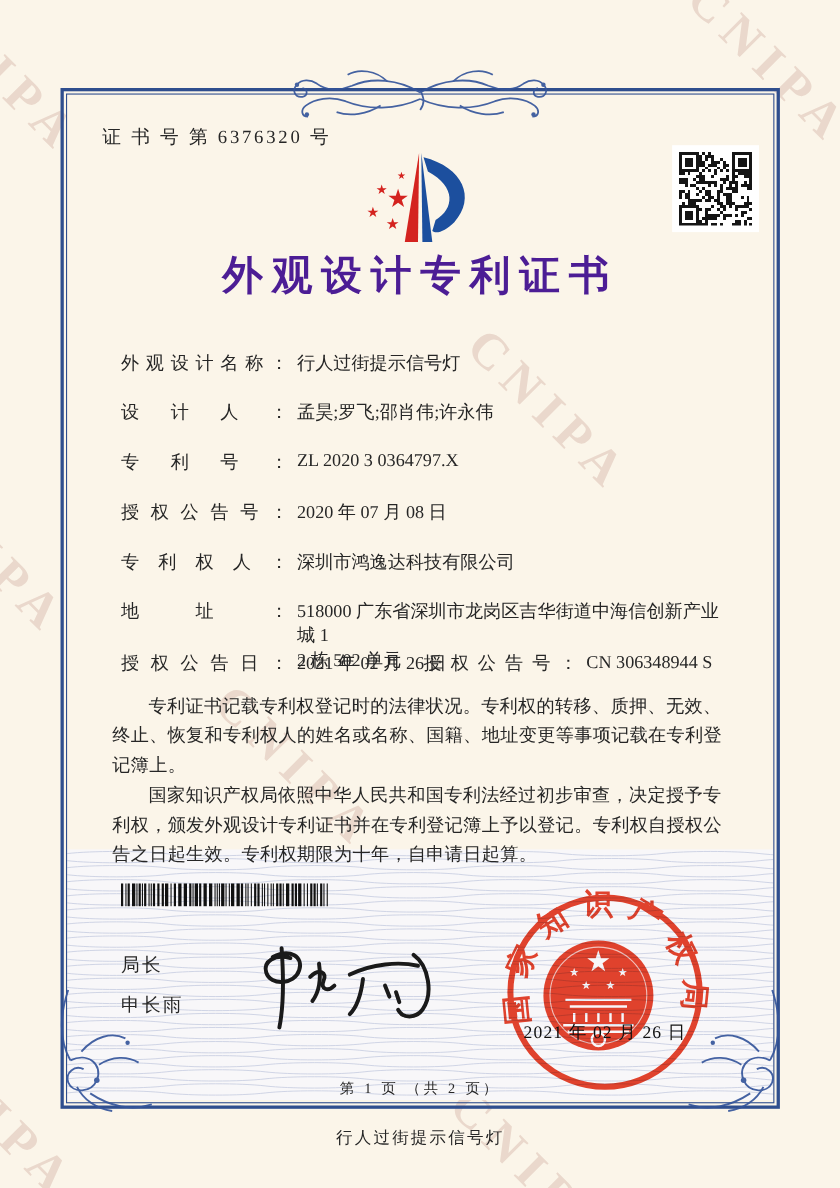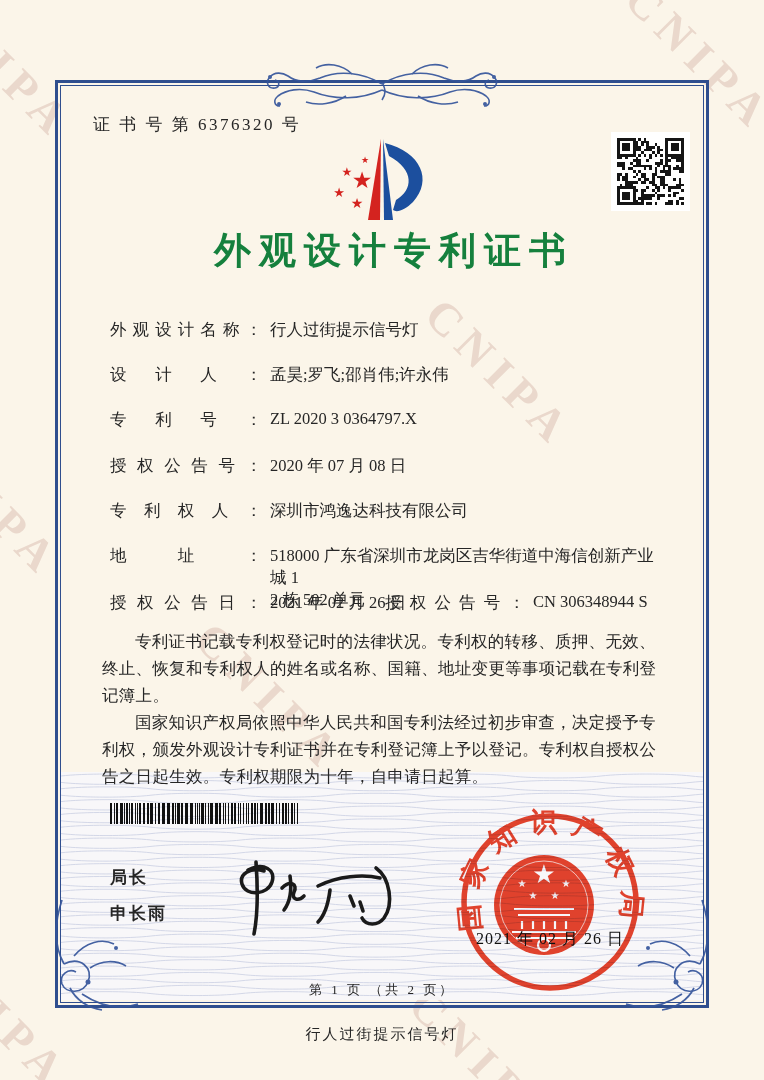--- a/index.html
+++ b/index.html
@@ -20,33 +20,33 @@
   .cert-border-inner{position:absolute;inset:2px;border:1px solid var(--page_border);}
   .crest{position:absolute;left:264px;top:58px;z-index:4;}
   .flourish{position:absolute;top:898px;z-index:4;}
   .fl-bl{left:46px;}
   .fl-br{left:622px;transform:scaleX(-1);}
   .cert-no{position:absolute;left:93px;top:113px;font-size:17px;letter-spacing:2.5px;z-index:5;}
   .logo{position:absolute;left:297px;top:130px;z-index:5;}
   .qr-box{position:absolute;left:611px;top:132px;width:79px;height:79px;background:#fff;z-index:5;}
   .qr-box svg{position:absolute;left:6px;top:6px;}
   .title{position:absolute;left:55px;top:226px;width:654px;margin:0;text-align:center;
-    font-size:37px;font-weight:700;letter-spacing:8px;color:#15803d;z-index:5;padding-left:12px;}
+    font-size:37px;font-weight:700;letter-spacing:8px;color:#4c1d95;z-index:5;}
   .field{position:absolute;left:110px;width:560px;font-size:16.5px;z-index:5;}
   .f1{top:319px}.f2{top:364px}.f3{top:409px}.f4{top:455px}.f5{top:500px}.f6{top:545px}.f7{top:592px}
   .flabel{display:inline-block;width:152px;text-align:justify;text-align-last:justify;vertical-align:top;}
   .fvalue{margin-left:8px;vertical-align:top;}
   .addr-val{display:inline-block;width:392px;}
   .g2{position:absolute;left:275px;}
   .g2 .flabel{width:140px;}
   .paras{position:absolute;left:102px;top:628px;width:562px;font-size:16.5px;z-index:5;}
   .paras p{margin:0;line-height:27px;text-indent:33px;letter-spacing:.3px;}
   .barcode{position:absolute;left:110px;top:803px;z-index:5;}
   .official{position:absolute;left:110px;top:866px;font-family:"Liberation Sans","DejaVu Sans",sans-serif;
-    font-size:17px;font-weight:700;letter-spacing:2px;z-index:5;}
+    font-size:17px;font-weight:400;letter-spacing:2px;z-index:5;}
   .official div{margin-bottom:13px;}
   .signature{position:absolute;left:218px;top:850px;z-index:5;}
   .seal{position:absolute;left:455px;top:802px;z-index:6;mix-blend-mode:multiply;opacity:.95;}
   .seal-date{position:absolute;left:476px;top:929px;font-size:16px;letter-spacing:1px;color:#101010;z-index:7;}
   .page-num{position:absolute;left:55px;top:981px;width:654px;text-align:center;
     font-size:13px;letter-spacing:3px;z-index:5;}
   .note{position:absolute;left:0;top:1025px;width:764px;text-align:center;
     font-size:15px;letter-spacing:2px;z-index:5;}
   svg text.star{font-family:"DejaVu Sans","Liberation Sans",sans-serif;}
   svg .sealchars{font-family:"Liberation Serif","DejaVu Serif",serif;font-weight:700;}

